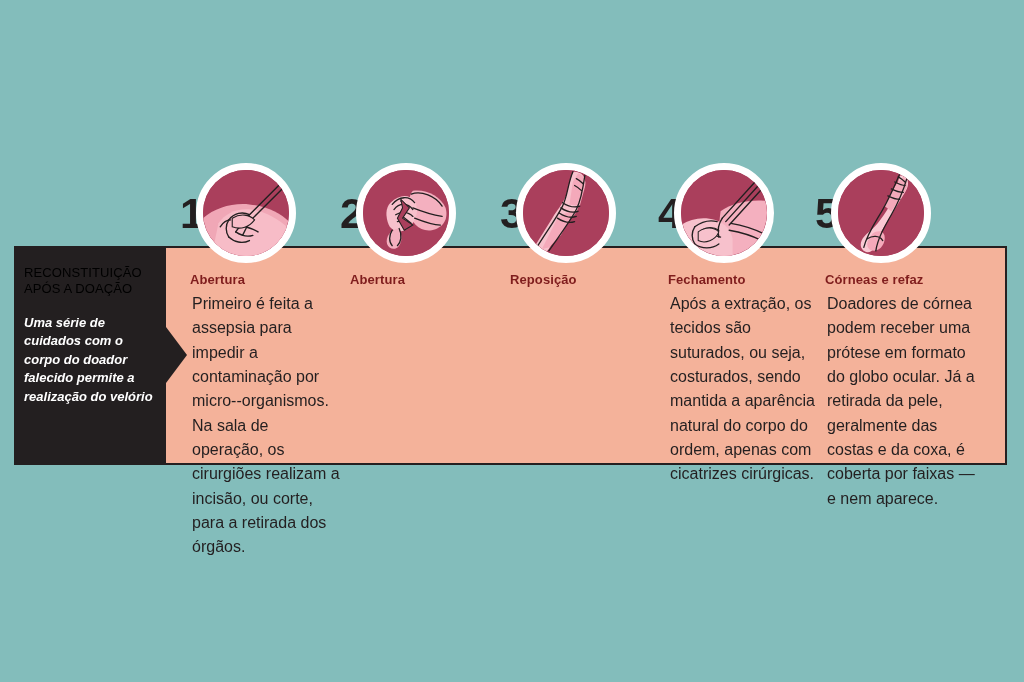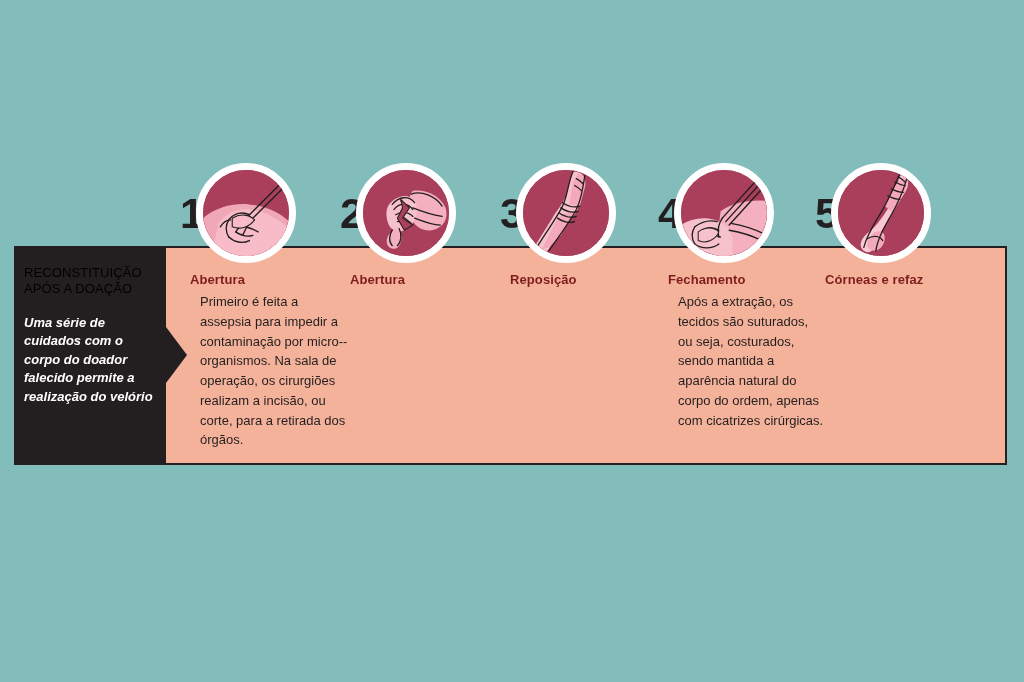--- a/index.html
+++ b/index.html
@@ -120,24 +120,24 @@
     top: 117px;
     font-size: 13px;
     font-weight: bold;
     color: #7f1d1d;
     letter-spacing: 0.1px;
     z-index: 3;
   }
 
   .step-body {
     position: absolute;
-    left: 20px;
+    left: 12px;
     top: 137px;
     width: 148px;
-    font-size: 13px;
+    font-size: 16px;
     color: #231f20;
     line-height: 1.52;
     z-index: 3;
   }
 </style>
 </head>
 <body>
 
 <div id="stage">
 
@@ -264,15 +264,16 @@
           <path d="M80 10 C76 24 70 38 62 52 C54 66 46 80 44 94"></path>
           <path d="M66 14 C70 16 74 18 78 18"></path>
           <path d="M62 22 C66 24 70 26 76 26"></path>
           <path d="M58 30 C62 32 66 34 72 34"></path>
           <path d="M70 8 C74 10 76 12 78 14"></path>
           <path d="M34 80 C40 76 48 76 52 82"></path>
         </g>
       </svg>
     </div>
     <div class="step-head">Córneas e refaz</div>
+    <div class="step-body">Doadores de córnea podem receber uma prótese em formato do globo ocular. Já a retirada da pele, geralmente das costas e da coxa, é coberta por faixas — e nem aparece.</div>
   </div>
 
 </div>
 
 </body></html>

